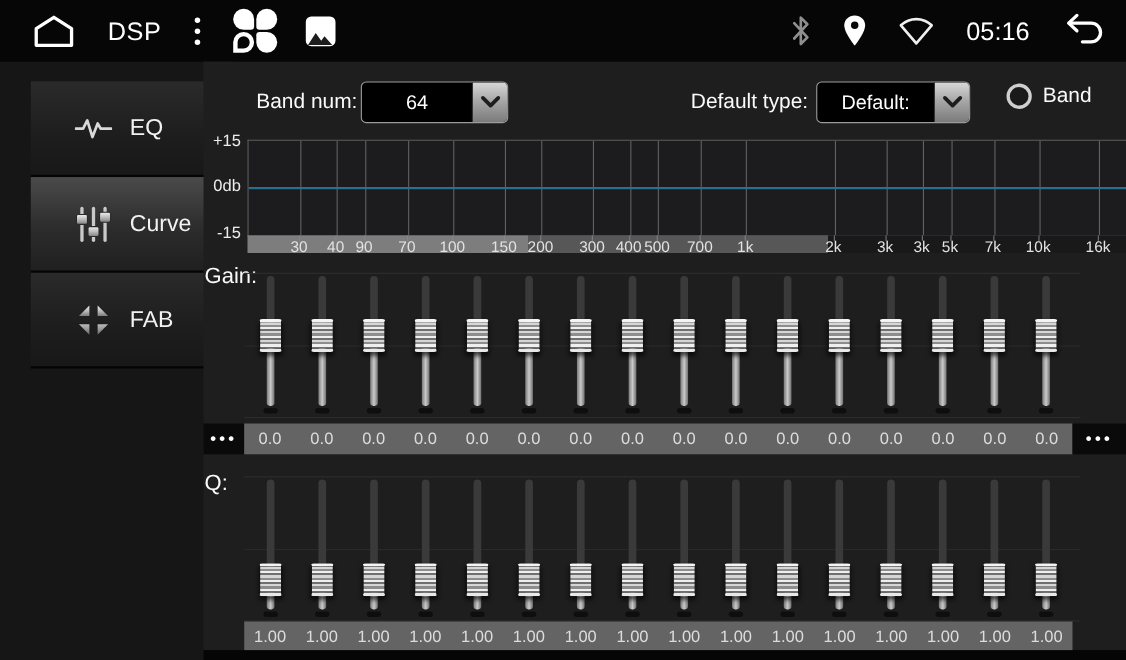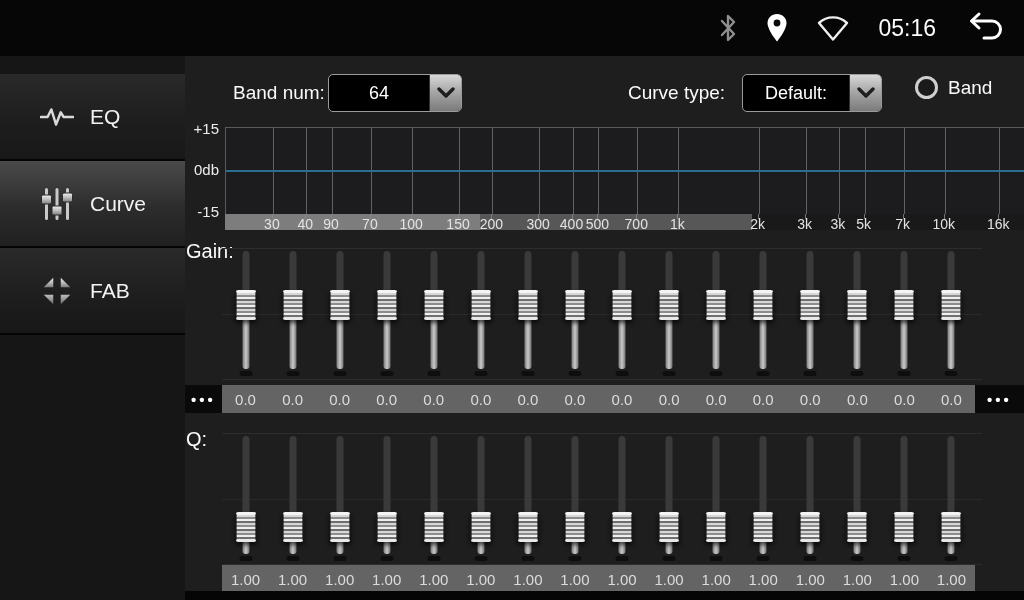--- a/index.html
+++ b/index.html
@@ -20,21 +20,21 @@
   .clover i.tr{border-bottom-left-radius:3px;}
   .clover i.br{border-top-left-radius:3px;}
   .clover i.bl{background:transparent;border:4px solid #fff;box-sizing:border-box;
                border-radius:50% 50% 50% 0;}
   .gallery{width:27px;height:27px;background:#fff;border-radius:5px;display:flex;
            align-items:flex-end;justify-content:center;overflow:hidden;}
   .time{font-size:23px;color:#fdfdfd;}
   .iconbtn{display:flex;align-items:center;justify-content:center;}
 
   
-  .sidebar{position:absolute;left:0;top:56px;width:185px;height:544px;background:#161616;}
+  .sidebar{position:absolute;left:0;top:56px;width:185px;height:544px;background:#161616;padding-left:28px;}
   .side-item{height:87px;border-bottom:2px solid #040404;display:flex;align-items:center;
              gap:16px;padding-left:40px;box-sizing:border-box;cursor:pointer;
              background:linear-gradient(180deg,#2a2a2a 0%,#1d1d1d 60%,#181818 100%);}
   .side-item.active{background:linear-gradient(180deg,#4a4a4a 0%,#2c2c2c 55%,#202020 100%);}
   .side-item .lbl{font-size:21px;color:#f2f2f2;}
   .side-icon{width:34px;height:34px;display:flex;align-items:center;justify-content:center;}
 
   
   .main{position:absolute;left:185px;top:56px;width:839px;height:544px;background:#1e1e1e;}
 
@@ -84,20 +84,44 @@
   .vals-row span{flex:1;text-align:center;font-size:15px;color:#dcdcdc;}
   .more-btn{position:absolute;width:37px;height:28px;background:#0a0a0a;color:#fff;display:flex;
             align-items:center;justify-content:center;font-size:15px;font-weight:bold;
             letter-spacing:3px;cursor:pointer;}
   .bottom-strip{position:absolute;left:0;right:0;bottom:0;height:9px;background:#050505;}
 </style>
 </head>
 <body>
 
 <div class="topbar">
+  <div class="left">
+    <span class="iconbtn">
+      <svg width="46" height="34" viewBox="0 0 48 36">
+          <path d="M7 32 V16 L24 5 L41 16 V32 Z" fill="none" stroke="#fff" stroke-width="3.2" stroke-linejoin="round"></path>
+        </svg>
+    </span>
+    <span class="app-title">DSP</span>
+    <span class="kebab">
+        <i></i>
+        <i></i>
+        <i></i>
+      </span>
+    <span class="clover">
+      <i class="tl"></i>
+        <i class="tr"></i>
+        <i class="bl"></i>
+        <i class="br"></i>
+    </span>
+    <span class="gallery">
+      <svg width="24" height="16" viewBox="0 0 24 16">
+          <polygon points="1,15 8,4 13,11 16,7 23,15" fill="#1d1d1d"></polygon>
+        </svg>
+    </span>
+  </div>
   <div class="right">
     <span class="iconbtn">
       <svg width="20" height="30" viewBox="0 0 20 30">
           <path d="M4 8 L16 21 L10 27 V3 L16 9 L4 22" fill="none" stroke="#8f8f8f" stroke-width="2.4" stroke-linejoin="round" stroke-linecap="round"></path>
         </svg>
     </span>
     <span class="iconbtn">
       <svg width="22" height="30" viewBox="0 0 22 30">
           <path d="M11 1 C5.5 1 1.5 5 1.5 10 c0 7 9.5 18.5 9.5 18.5 S20.5 17 20.5 10 C20.5 5 16.5 1 11 1 Z" fill="#fff"></path>
           <circle cx="11" cy="10" r="3.4" fill="#0a0a0a"></circle>
@@ -170,21 +194,21 @@
   <span class="ctl-label" style="left:48px">Band num:</span>
   <div class="dropdown" style="left:143px;width:132px">
     <span class="dd-value">64</span>
     <span class="dd-btn">
       <svg width="18" height="12" viewBox="0 0 18 12">
           <polyline points="2,2 9,9 16,2" fill="none" stroke="#1e1e1e" stroke-width="3.4" stroke-linecap="round" stroke-linejoin="round"></polyline>
         </svg>
     </span>
   </div>
 
-  <span class="ctl-label" style="left:443px">Curve type:</span>
+  <span class="ctl-label" style="left:443px">Default type:</span>
   <div class="dropdown" style="left:557px;width:138px">
     <span class="dd-value">Default:</span>
     <span class="dd-btn">
       <svg width="18" height="12" viewBox="0 0 18 12">
           <polyline points="2,2 9,9 16,2" fill="none" stroke="#1e1e1e" stroke-width="3.4" stroke-linecap="round" stroke-linejoin="round"></polyline>
         </svg>
     </span>
   </div>
 
   <div class="reset-wrap" style="left:730px">

